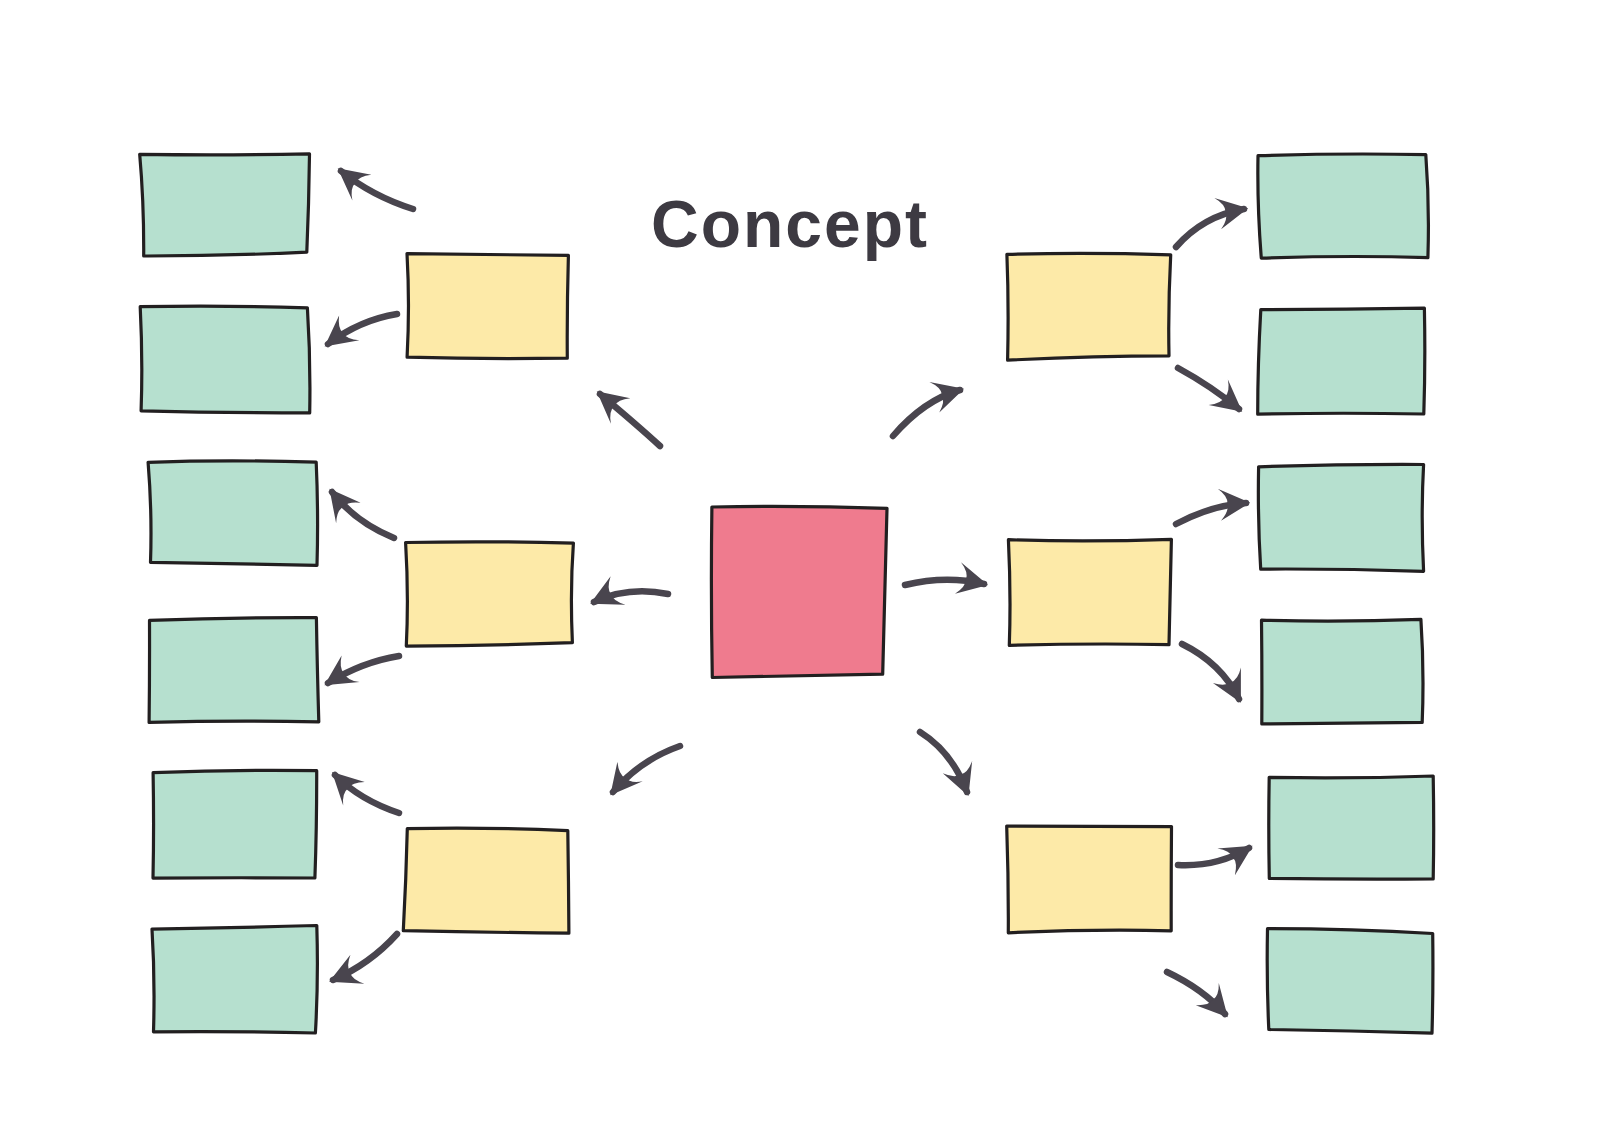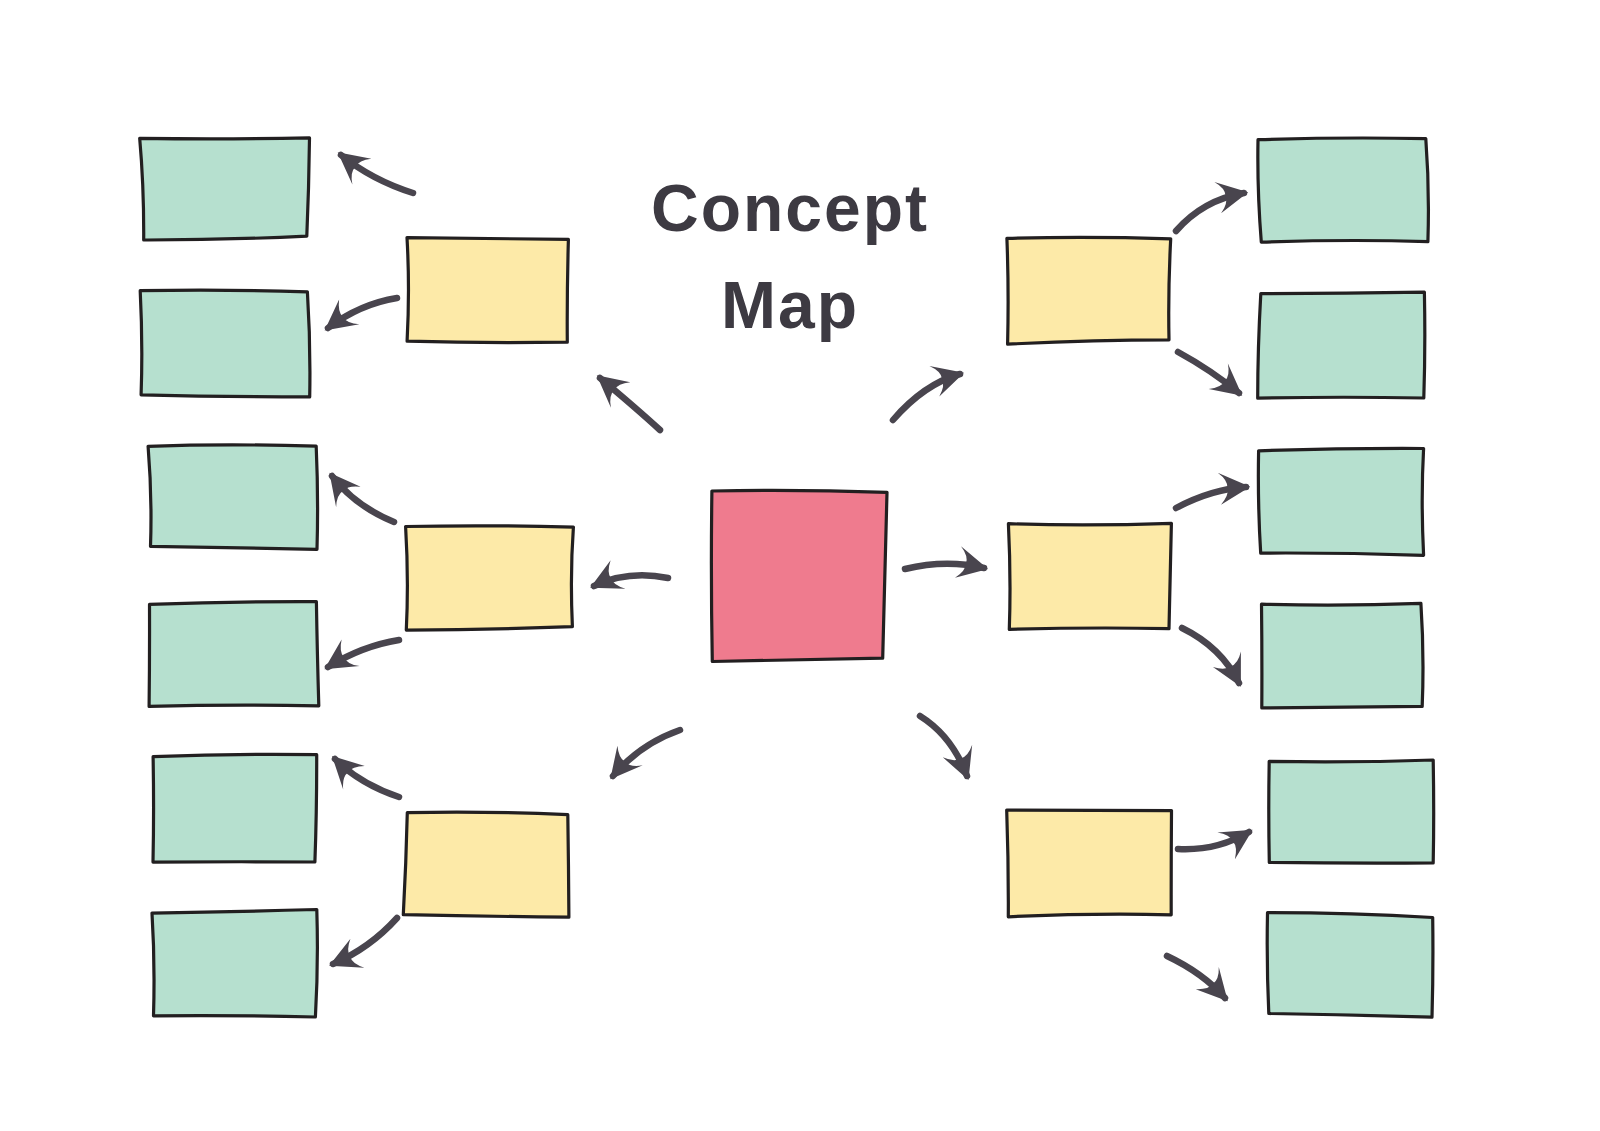--- a/index.html
+++ b/index.html
@@ -1,21 +1,21 @@
 <!DOCTYPE html>
 <html><head>
 <meta charset="utf-8">
 <style>
   html,body{margin:0;padding:0;}
   body{
     width:1600px;height:1131px;overflow:hidden;
     background:var(--bg,#ffffff);
     font-family:"Liberation Sans", sans-serif;
   }
-  .canvas-wrap{position:relative;width:1600px;height:863px;}
+  .canvas-wrap{position:relative;width:1600px;height:863px;margin-top:16px;}
   svg.map-svg{position:absolute;left:0;top:0;}
   .map-title{
     position:absolute;left:600px;top:160px;width:380px;
     text-align:center;
     color:var(--title-color,#3d3a42);
     font-weight:bold;
     font-size:66px;
     line-height:97px;
     letter-spacing:2px;
     user-select:none;
@@ -72,15 +72,14 @@
         <path d="M1260.8,293.6 Q1340.3,293.5 1424.4,292.2 Q1425.5,347.4 1423.8,398.0 Q1340.5,396.5 1257.7,398.1 Q1257.7,348.2 1260.8,293.6 Z" class="node-path" fill="#b6e0cf" stroke="#221f20" stroke-width="3.2"></path>
         <path d="M1258.6,450.8 Q1341.3,448.1 1423.6,448.5 Q1420.8,499.7 1423.6,555.3 Q1340.8,552.6 1260.7,553.1 Q1257.6,503.9 1258.6,450.8 Z" class="node-path" fill="#b6e0cf" stroke="#221f20" stroke-width="3.2"></path>
         <path d="M1261.5,604.2 Q1341.3,606.2 1420.9,603.4 Q1424.3,654.6 1422.2,706.4 Q1339.7,707.4 1261.8,707.9 Q1262.1,655.4 1261.5,604.2 Z" class="node-path" fill="#b6e0cf" stroke="#221f20" stroke-width="3.2"></path>
         <path d="M1269.2,761.4 Q1354.0,762.8 1433.2,760.0 Q1434.2,813.5 1433.2,862.9 Q1353.8,863.5 1269.3,862.4 Q1268.3,811.7 1269.2,761.4 Z" class="node-path" fill="#b6e0cf" stroke="#221f20" stroke-width="3.2"></path>
         <path d="M1267.5,912.7 Q1350.5,912.7 1432.7,917.5 Q1433.4,968.7 1432.0,1017.2 Q1349.7,1014.9 1268.8,1013.5 Q1266.5,965.0 1267.5,912.7 Z" class="node-path" fill="#b6e0cf" stroke="#221f20" stroke-width="3.2"></path>
       </g>
   </svg>
 
   <div class="map-title">
     <span class="line">Concept</span>
-    <span class="line">Map</span>
   </div>
 </div>
 
 </body></html>

